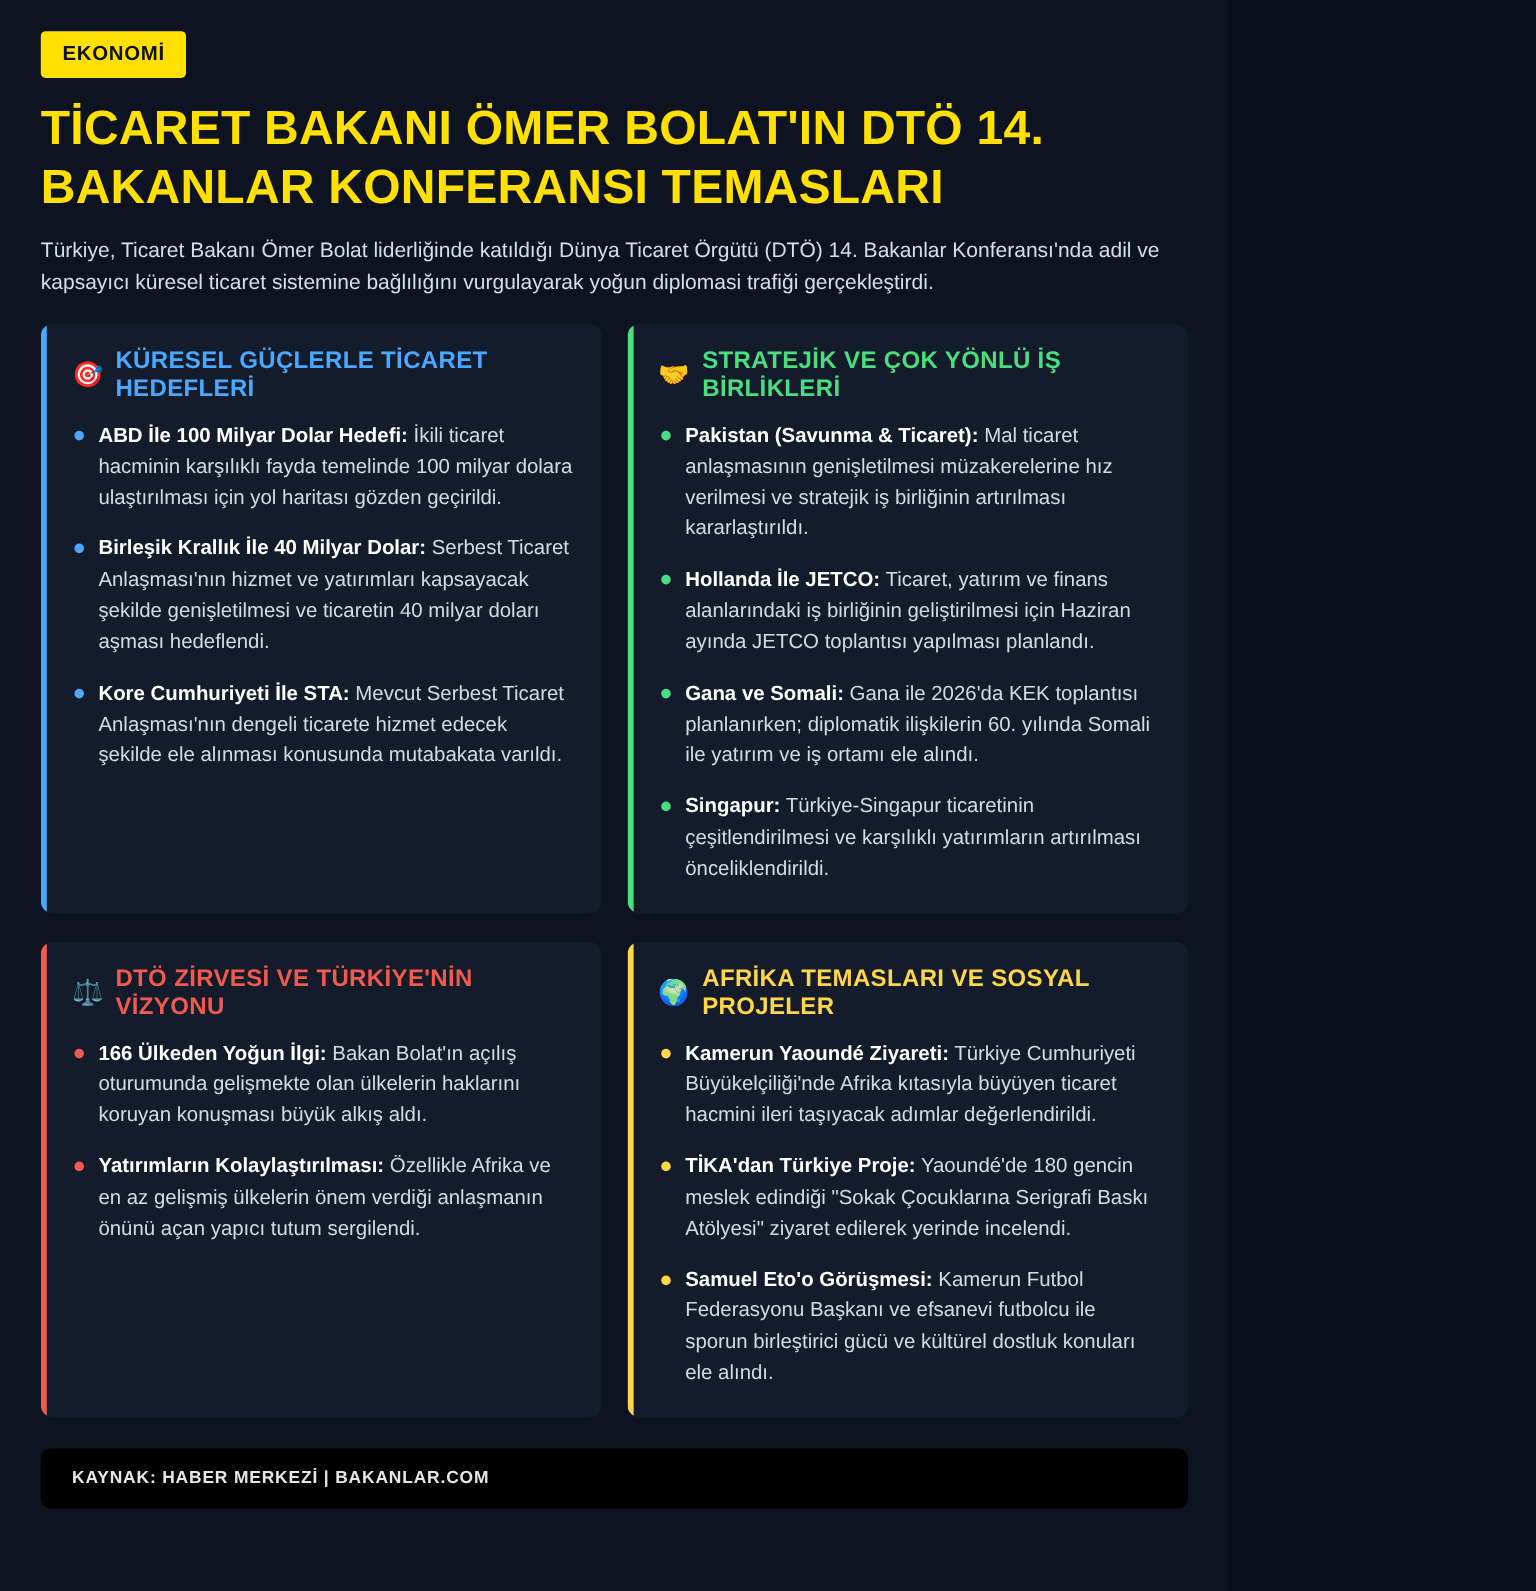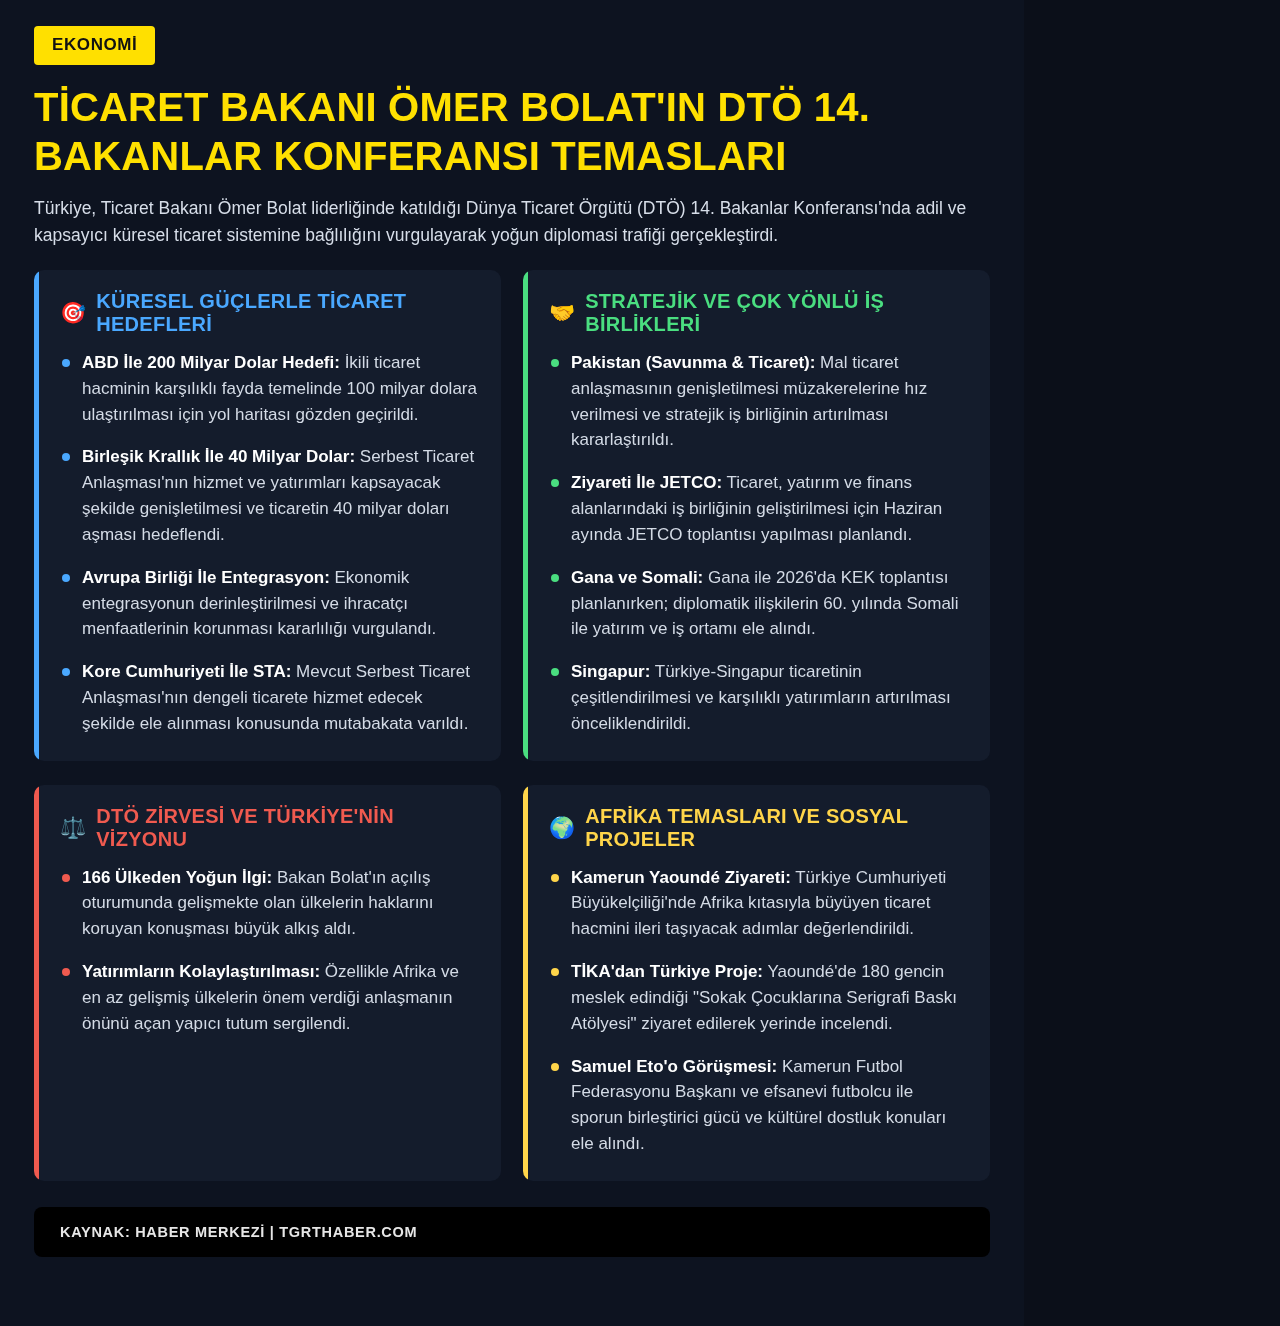--- a/index.html
+++ b/index.html
@@ -136,34 +136,33 @@
 
   <p class="subtitle">Türkiye, Ticaret Bakanı Ömer Bolat liderliğinde katıldığı Dünya Ticaret Örgütü (DTÖ) 14. Bakanlar Konferansı'nda adil ve kapsayıcı küresel ticaret sistemine bağlılığını vurgulayarak yoğun diplomasi trafiği gerçekleştirdi.</p>
 
   <div class="grid" id="cards-grid">
       <div class="card" style="--accent: #4aa8ff;">
         <div class="card-head">
           <span class="card-emoji">🎯</span>
           <span class="card-title">KÜRESEL GÜÇLERLE TİCARET HEDEFLERİ</span>
         </div>
         <ul class="items">
-          <li><b>ABD İle 200 Milyar Dolar Hedefi:</b><span> İkili ticaret hacminin karşılıklı fayda temelinde 100 milyar dolara ulaştırılması için yol haritası gözden geçirildi.</span></li>
+          <li><b>ABD İle 100 Milyar Dolar Hedefi:</b><span> İkili ticaret hacminin karşılıklı fayda temelinde 100 milyar dolara ulaştırılması için yol haritası gözden geçirildi.</span></li>
           <li><b>Birleşik Krallık İle 40 Milyar Dolar:</b><span> Serbest Ticaret Anlaşması'nın hizmet ve yatırımları kapsayacak şekilde genişletilmesi ve ticaretin 40 milyar doları aşması hedeflendi.</span></li>
-          <li><b>Avrupa Birliği İle Entegrasyon:</b><span> Ekonomik entegrasyonun derinleştirilmesi ve ihracatçı menfaatlerinin korunması kararlılığı vurgulandı.</span></li>
           <li><b>Kore Cumhuriyeti İle STA:</b><span> Mevcut Serbest Ticaret Anlaşması'nın dengeli ticarete hizmet edecek şekilde ele alınması konusunda mutabakata varıldı.</span></li>
         </ul>
       </div>
       <div class="card" style="--accent: #4ade80;">
         <div class="card-head">
           <span class="card-emoji">🤝</span>
           <span class="card-title">STRATEJİK VE ÇOK YÖNLÜ İŞ BİRLİKLERİ</span>
         </div>
         <ul class="items">
           <li><b>Pakistan (Savunma &amp; Ticaret):</b><span> Mal ticaret anlaşmasının genişletilmesi müzakerelerine hız verilmesi ve stratejik iş birliğinin artırılması kararlaştırıldı.</span></li>
-          <li><b>Ziyareti İle JETCO:</b><span> Ticaret, yatırım ve finans alanlarındaki iş birliğinin geliştirilmesi için Haziran ayında JETCO toplantısı yapılması planlandı.</span></li>
+          <li><b>Hollanda İle JETCO:</b><span> Ticaret, yatırım ve finans alanlarındaki iş birliğinin geliştirilmesi için Haziran ayında JETCO toplantısı yapılması planlandı.</span></li>
           <li><b>Gana ve Somali:</b><span> Gana ile 2026'da KEK toplantısı planlanırken; diplomatik ilişkilerin 60. yılında Somali ile yatırım ve iş ortamı ele alındı.</span></li>
           <li><b>Singapur:</b><span> Türkiye-Singapur ticaretinin çeşitlendirilmesi ve karşılıklı yatırımların artırılması önceliklendirildi.</span></li>
         </ul>
       </div>
       <div class="card" style="--accent: #f05a4f;">
         <div class="card-head">
           <span class="card-emoji">⚖️</span>
           <span class="card-title">DTÖ ZİRVESİ VE TÜRKİYE'NİN VİZYONU</span>
         </div>
         <ul class="items">
@@ -177,15 +176,15 @@
           <span class="card-title">AFRİKA TEMASLARI VE SOSYAL PROJELER</span>
         </div>
         <ul class="items">
           <li><b>Kamerun Yaoundé Ziyareti:</b><span> Türkiye Cumhuriyeti Büyükelçiliği'nde Afrika kıtasıyla büyüyen ticaret hacmini ileri taşıyacak adımlar değerlendirildi.</span></li>
           <li><b>TİKA'dan Türkiye Proje:</b><span> Yaoundé'de 180 gencin meslek edindiği "Sokak Çocuklarına Serigrafi Baskı Atölyesi" ziyaret edilerek yerinde incelendi.</span></li>
           <li><b>Samuel Eto'o Görüşmesi:</b><span> Kamerun Futbol Federasyonu Başkanı ve efsanevi futbolcu ile sporun birleştirici gücü ve kültürel dostluk konuları ele alındı.</span></li>
         </ul>
       </div>
     </div>
 
-  <div class="footer">KAYNAK: HABER MERKEZİ | TGRTHABER.COM</div>
+  <div class="footer">KAYNAK: HABER MERKEZİ | BAKANLAR.COM</div>
 
 </div>
 
 </body></html>

